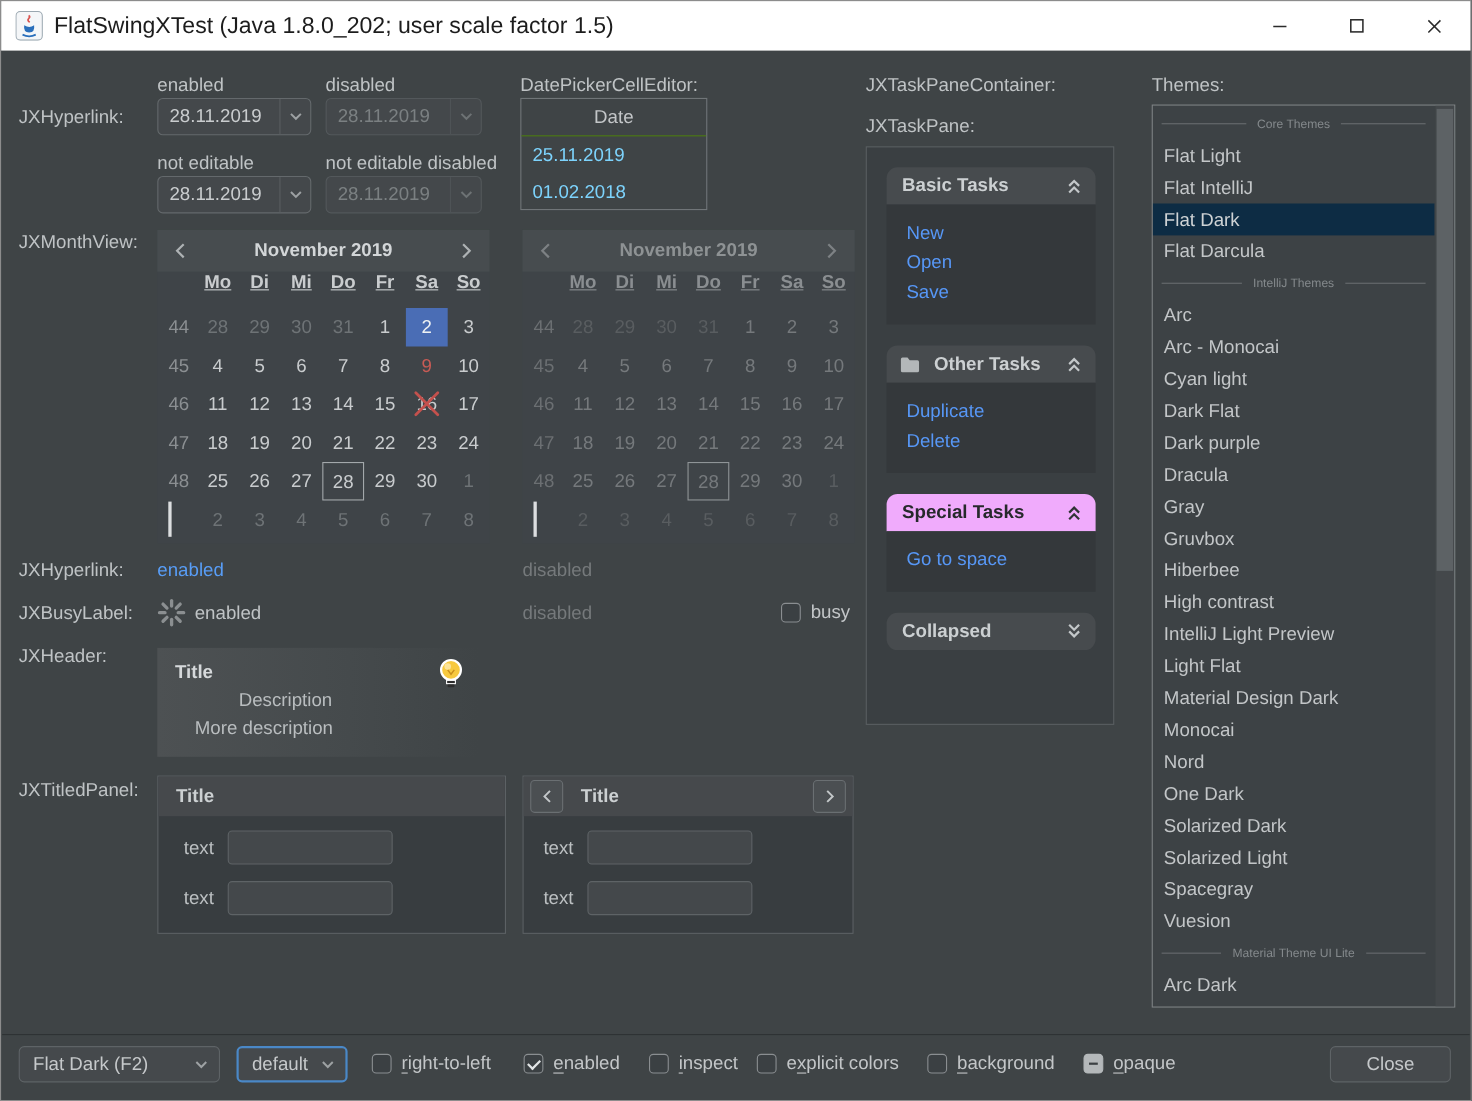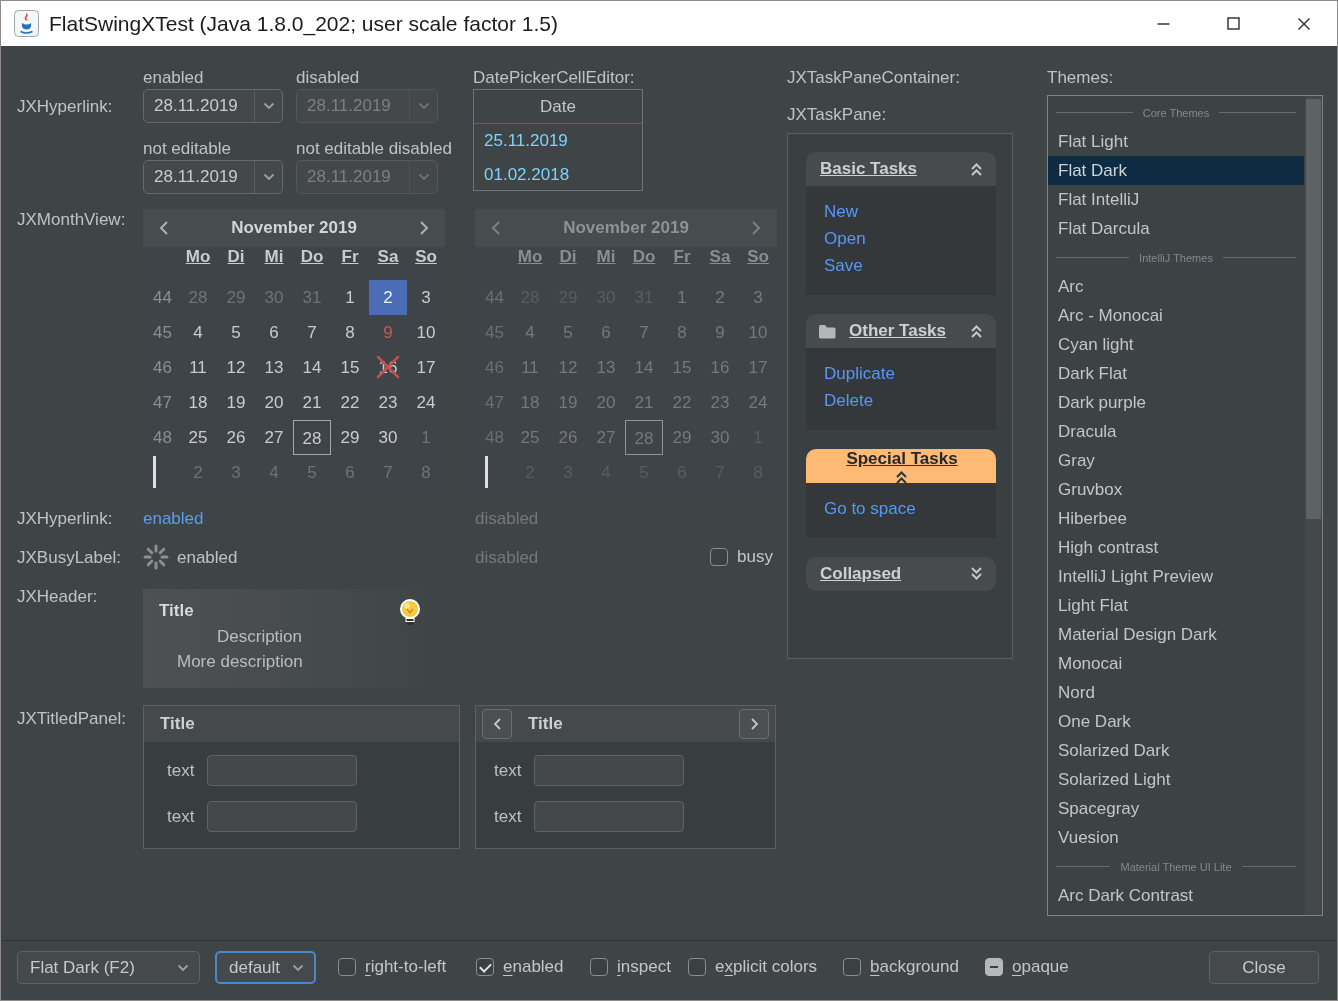--- a/index.html
+++ b/index.html
@@ -84,23 +84,23 @@
   .tp-row{position:absolute;display:flex;align-items:center;gap:13px;color:#bcc0c2;}
   .tp-row input{width:150px;height:31px;background:#44484b;border:1px solid #5e6366;
     border-radius:4px;box-sizing:border-box;color:#c9ccce;font:inherit;padding:0 8px;outline:none;}
   
   .tp-container{position:absolute;left:786px;top:132px;width:226px;height:526px;
     border:1px solid #5a5f62;background:#3a3f42;box-sizing:border-box;padding:18px;}
   .pane{width:190px;margin-bottom:19px;}
   .pane-head{height:34px;background:#474b4e;border-radius:10px 10px 0 0;display:flex;
     align-items:center;padding:0 12px;font-weight:bold;color:#ccd0d2;box-sizing:border-box;}
   .pane.collapsed .pane-head{border-radius:10px;}
-  .pane-head.special{background:#fdba74;color:#26292b;flex-direction:column;}
+  .pane-head.special{background:#f0abfc;color:#26292b;}
   .pane-head .pane-icon{display:flex;margin-right:10px;}
-  .pane-head .pane-title{flex:1;padding-left:2px;text-decoration:underline;}
+  .pane-head .pane-title{flex:1;padding-left:2px;}
   .pane-chevron{display:flex;color:#c3c7c9;}
   .pane-head.special .pane-chevron{color:#2f3335;}
   .pane-body{background:#34383b;padding:12px 0 16px 18px;}
   .task-link{color:#5797f6;line-height:27px;cursor:pointer;}
   
   .themeslist{position:absolute;left:1046px;top:94px;width:276px;height:821px;
     border:1px solid #7e8284;background:#3d4245;box-sizing:border-box;overflow:hidden;}
   .t-items{position:absolute;left:0;top:2px;right:18px;}
   .t-item{height:29px;line-height:29px;padding-left:10px;color:#c3c6c8;white-space:nowrap;}
   .t-item.selected{background:#0d2c44;color:#cfd3d5;}
@@ -553,22 +553,22 @@
         </div>
       </div>
     </div>
 
   <div class="themeslist">
     <div class="t-items" id="themes-items">
         <div class="t-sep">
           <span>Core Themes</span>
         </div>
         <div class="t-item">Flat Light</div>
+        <div class="t-item">Flat IntelliJ</div>
         <div class="t-item selected">Flat Dark</div>
-        <div class="t-item">Flat IntelliJ</div>
         <div class="t-item">Flat Darcula</div>
         <div class="t-sep">
           <span>IntelliJ Themes</span>
         </div>
         <div class="t-item">Arc</div>
         <div class="t-item">Arc - Monocai</div>
         <div class="t-item">Cyan light</div>
         <div class="t-item">Dark Flat</div>
         <div class="t-item">Dark purple</div>
         <div class="t-item">Dracula</div>
@@ -582,20 +582,21 @@
         <div class="t-item">Monocai</div>
         <div class="t-item">Nord</div>
         <div class="t-item">One Dark</div>
         <div class="t-item">Solarized Dark</div>
         <div class="t-item">Solarized Light</div>
         <div class="t-item">Spacegray</div>
         <div class="t-item">Vuesion</div>
         <div class="t-sep">
           <span>Material Theme UI Lite</span>
         </div>
+        <div class="t-item">Arc Dark</div>
         <div class="t-item">Arc Dark Contrast</div>
       </div>
     <div class="sb">
       <div class="sb-thumb"></div>
     </div>
   </div>
 
   <div class="bottom-sep"></div>
   <div class="combo" id="combo-theme">
     <span>Flat Dark (F2)</span>

